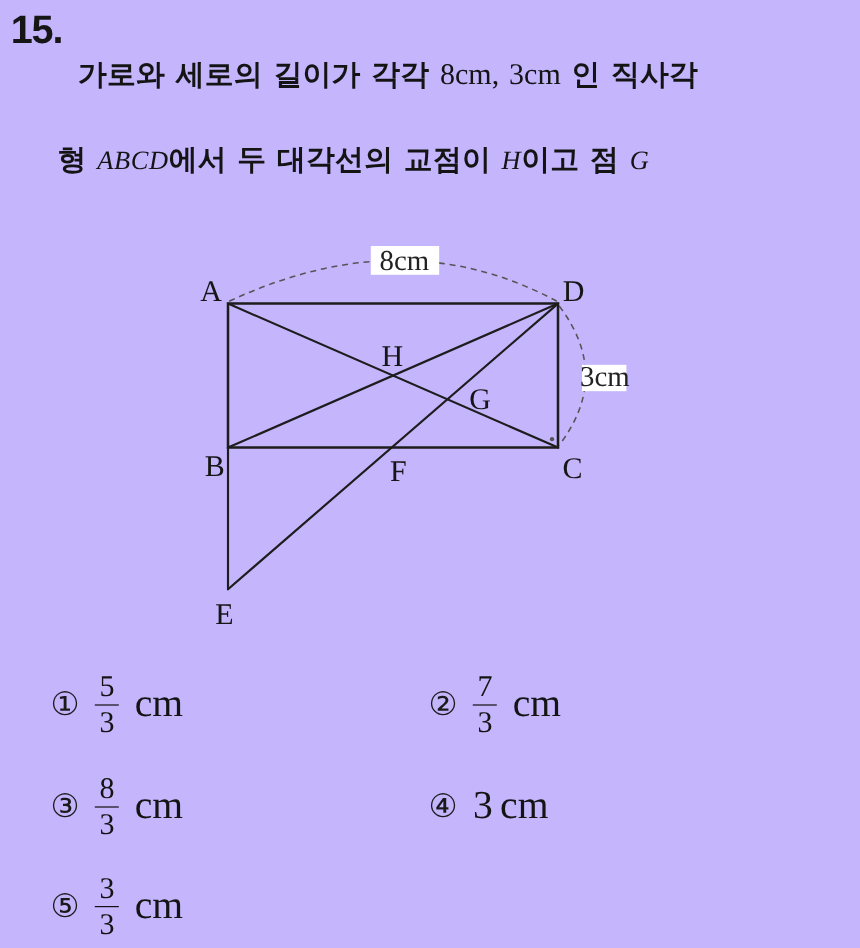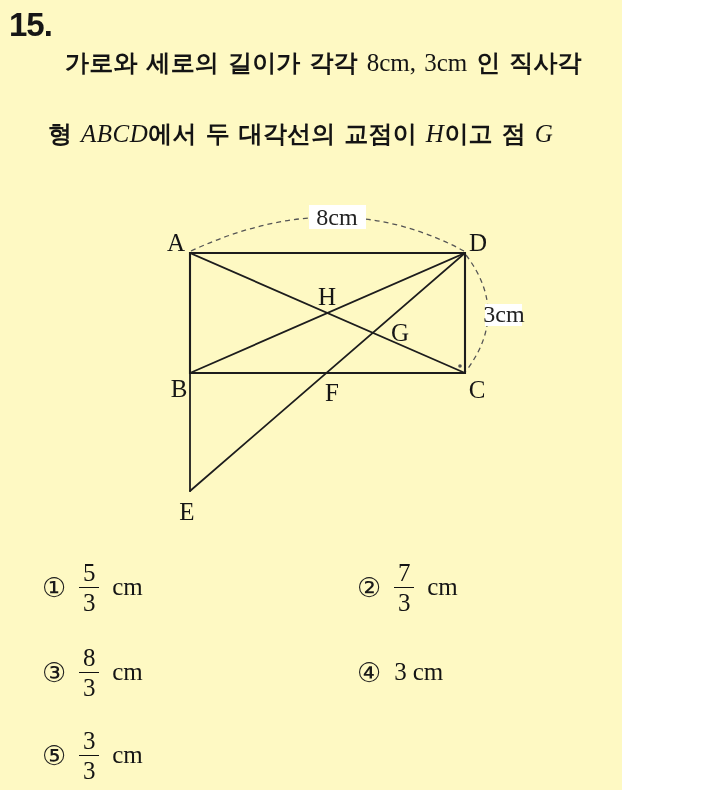--- a/index.html
+++ b/index.html
@@ -1,36 +1,36 @@
 <!DOCTYPE html>
 <html><head>
 <meta charset="utf-8">
 <style>
   html,body { margin:0; padding:0; background:#ffffff; }
   #page {
-    position:relative; width:622px; height:790px; background:#fef9c3;
+    position:relative; width:717px; height:790px; background:#c4b5fd;
     color:#111; overflow:hidden;
     font-family:"Liberation Sans", sans-serif;
   }
 
   
   .qnum {
     position:absolute; left:9px; top:6px;
     font-family:"Liberation Sans", sans-serif;
     font-weight:700; font-size:33px; letter-spacing:-1px; color:#161616;
   }
   .qtext { position:absolute; left:48px; top:13px; width:660px; }
   .qline {
     line-height:43px; font-size:24px; white-space:pre-wrap;
     font-weight:700; letter-spacing:0.2px; word-spacing:2px; color:#141414;margin-top:28px;
   }
   .qline.first { padding-left:17px; }
   .kr  { font-family:"Liberation Sans", sans-serif; font-weight:700; }
   .rm  { font-family:"Liberation Serif", serif; font-weight:400; font-size:25px; letter-spacing:0; }
-  .it  { font-family:"Liberation Serif", serif; font-weight:400; font-style:italic; font-size:25px; letter-spacing:0.5px; }
+  .it  { font-family:"Liberation Serif", serif; font-weight:400; font-style:italic; font-size:22px; letter-spacing:0.5px; }
   .ovl {
     font-family:"Liberation Serif", serif; font-weight:400; font-style:italic; font-size:25px;
     display:inline-block; line-height:1.08; border-top:1.8px solid #111; padding:0 2px; letter-spacing:0.5px;
   }
 
   
   #diagram { position:absolute; left:0; top:190px; }
   .geoline { stroke:#1d1d1d; stroke-width:1.8; fill:none; stroke-linecap:round; }
   .geoedge { stroke:#1d1d1d; stroke-width:2.1; fill:none; stroke-linecap:square; }
   .dashed  { stroke:#555; stroke-width:1.3; fill:none; stroke-dasharray:5 4; }
@@ -43,21 +43,21 @@
   }
   .opt-marker {
     font-family:"DejaVu Sans", sans-serif; font-size:27px; color:#1a1a1a; line-height:1;
   }
   .frac { display:inline-flex; flex-direction:column; align-items:center; min-width:20px; }
   .frac .fnum, .frac .fden {
     font-family:"Liberation Serif", serif; font-size:25px; line-height:1.08; color:#141414; padding:0 2px;
   }
   .frac .fbar { width:100%; height:0; border-top:1.7px solid #111; margin:1px 0; }
   .opt-unit, .opt-val {
-    font-family:"Liberation Serif", serif; font-size:25px; color:#141414;
+    font-family:"Liberation Serif", serif; font-size:33px; color:#141414;
   }
   .opt-val { margin-right:-7px; }
 </style>
 </head>
 <body>
 
 <div id="page">
 
   <div class="qnum">15.</div>
 

